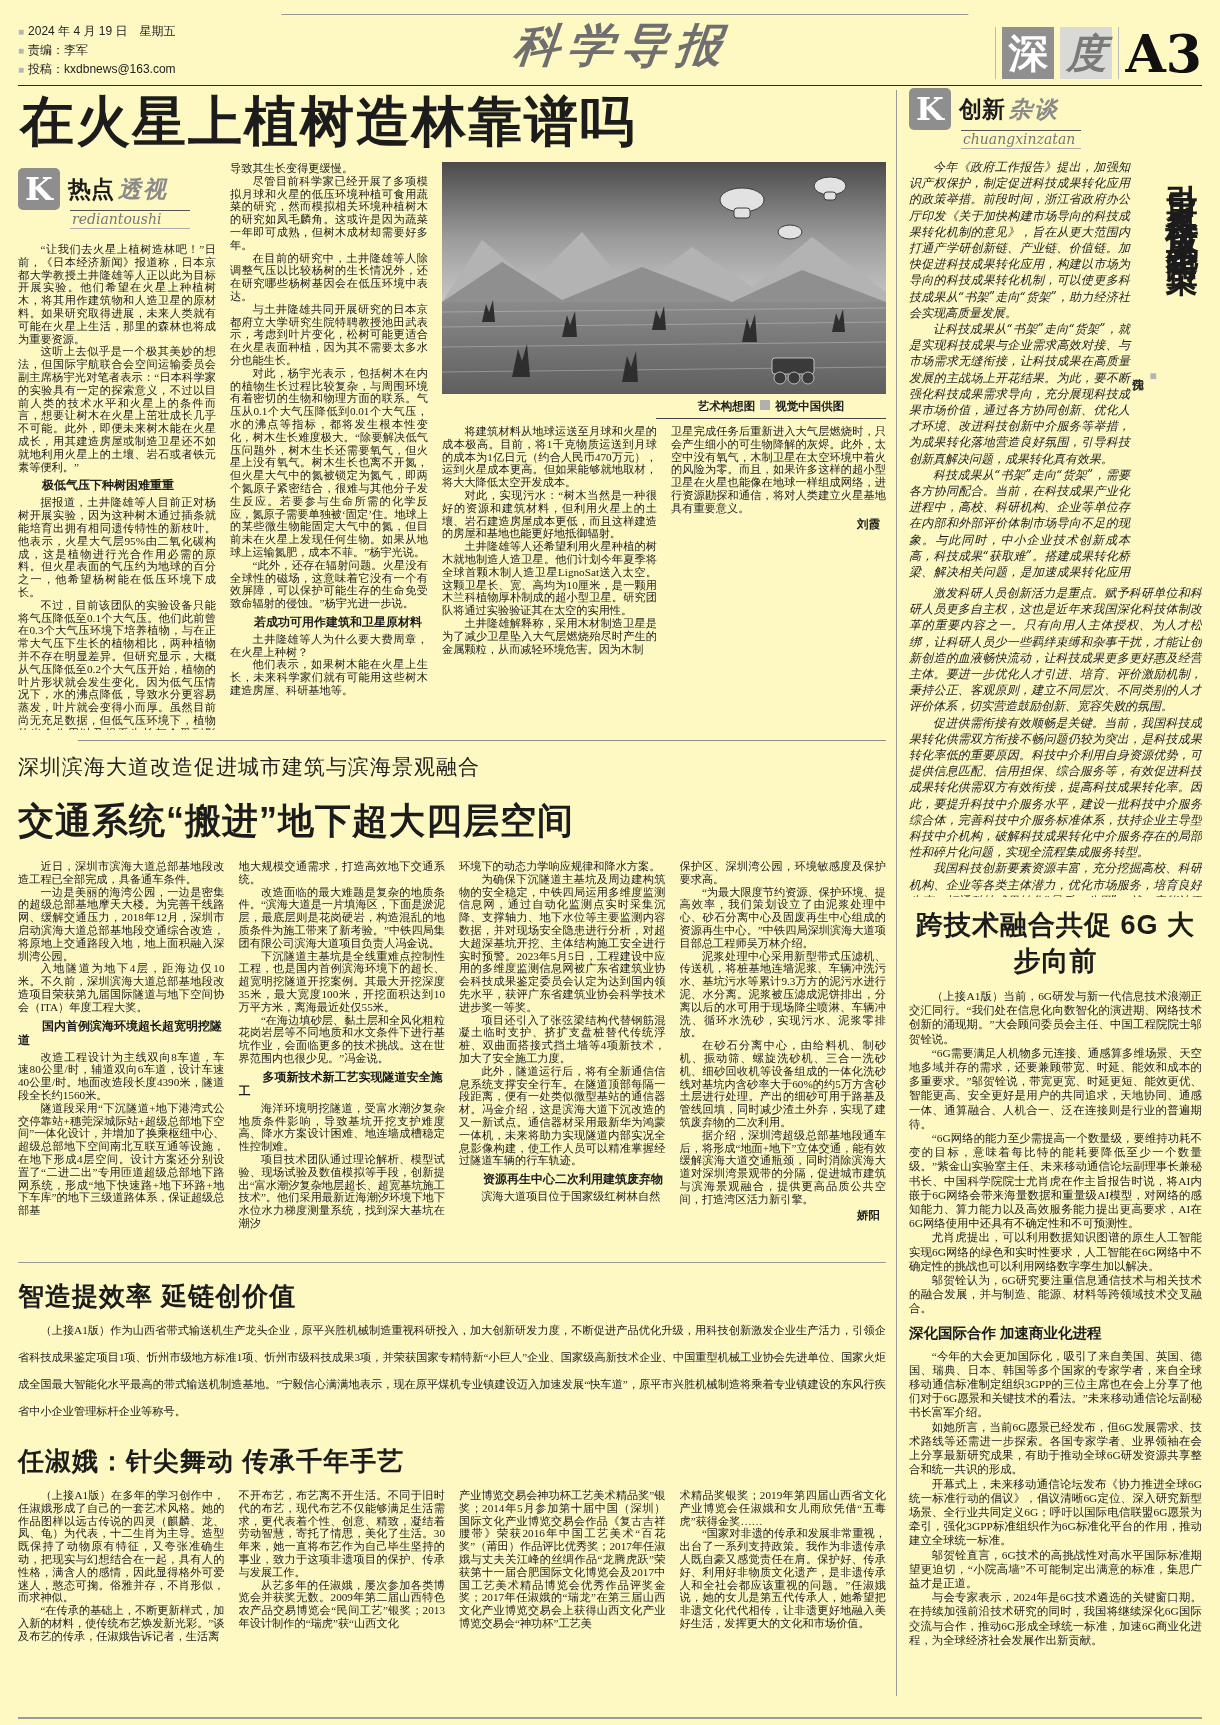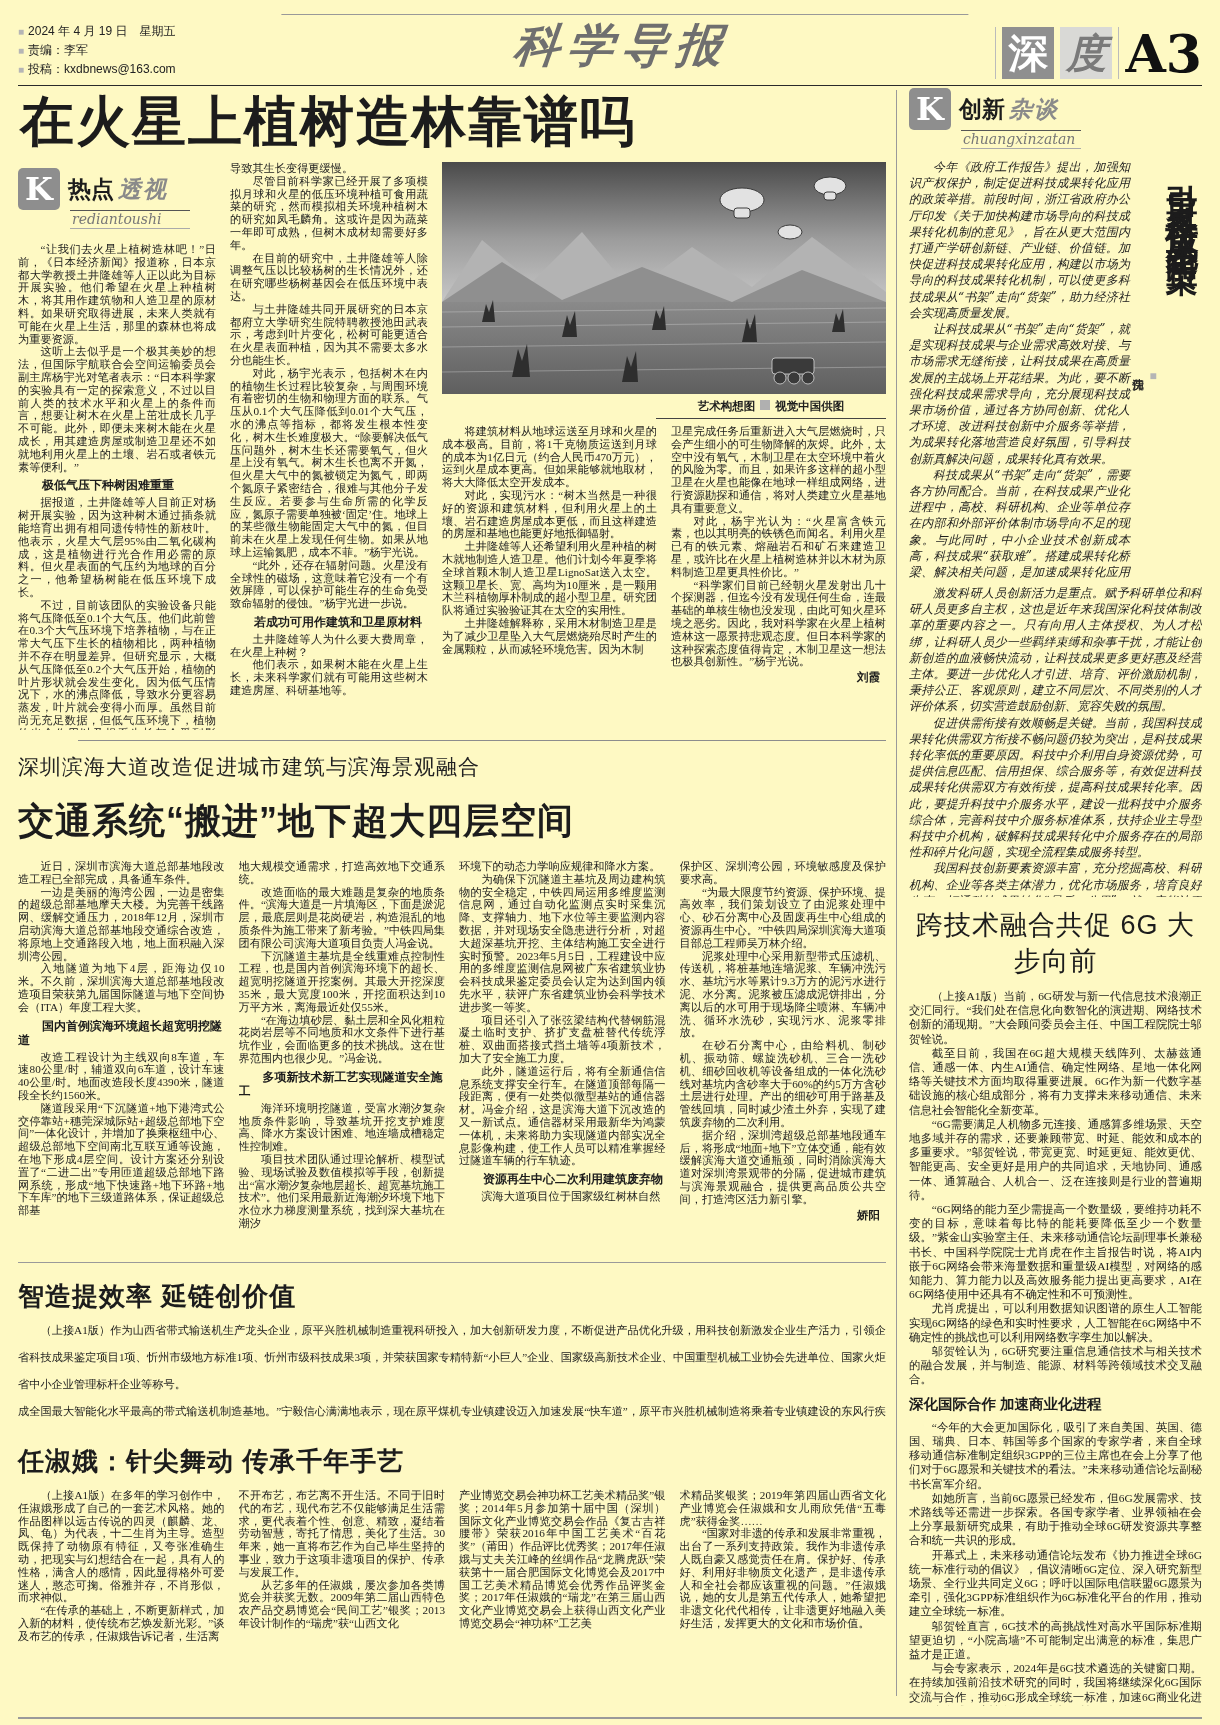--- a/index.html
+++ b/index.html
@@ -70,21 +70,21 @@
   .sb-narrow { flex:1; overflow:hidden; padding-right:8px; }
   .vt-wrap { width:64px; display:flex; flex-direction:row; justify-content:flex-end; }
   .vtitle { writing-mode:vertical-rl; font-family:"Liberation Sans",sans-serif; font-weight:bold;
             font-size:33px; letter-spacing:7px; line-height:40px; }
   .vbyline { writing-mode:vertical-rl; font-family:"Liberation Sans",sans-serif; font-size:12px; color:#222;
              margin:210px 2px 0 0; }
   .vbyline::before { content:"■"; color:#b5b5b5; display:block; margin-bottom:4px; }
   .sb-wide { margin-top:6px; height:312px; overflow:hidden; }
   
   .g6 { margin-top:10px; }
-  .g6-hl { font-family:"Liberation Sans",sans-serif; font-weight:normal; font-size:27px; text-align:center;
+  .g6-hl { font-family:"Liberation Sans",sans-serif; font-weight:bold; font-size:27px; text-align:center;
            letter-spacing:1px; margin:6px 0 10px 0; }
   .g6 .p { font-size:11.4px; line-height:14.2px; }
   .g6-sub { font-family:"Liberation Sans",sans-serif; font-weight:bold; font-size:14.5px; margin:8px 0 6px 0; }
   .bottom-rule { position:absolute; left:18px; right:18px; bottom:6px; height:2px; background:#9a9a9a; }
 </style>
 </head>
 <body>
 
 <div class="page">
 
@@ -203,24 +203,20 @@
               <div class="ncol">
                 <div>
                     <p class="p">将建筑材料从地球运送至月球和火星的成本极高。目前，将1千克物质运送到月球的成本为1亿日元（约合人民币470万元），运到火星成本更高。但如果能够就地取材，将大大降低太空开发成本。</p>
                     <p class="p">对此，实现污水：“树木当然是一种很好的资源和建筑材料，但利用火星上的土壤、岩石建造房屋成本更低，而且这样建造的房屋和基地也能更好地抵御辐射。</p>
                     <p class="p">土井隆雄等人还希望利用火星种植的树木就地制造人造卫星。他们计划今年夏季将全球首颗木制人造卫星LignoSat送入太空。这颗卫星长、宽、高均为10厘米，是一颗用木兰科植物厚朴制成的超小型卫星。研究团队将通过实验验证其在太空的实用性。</p>
                     <p class="p">土井隆雄解释称，采用木材制造卫星是为了减少卫星坠入大气层燃烧殆尽时产生的金属颗粒，从而减轻环境危害。因为木制</p>
                   </div>
               </div>
               <div class="ncol">
                 <p class="p cont">卫星完成任务后重新进入大气层燃烧时，只会产生细小的可生物降解的灰烬。此外，太空中没有氧气，木制卫星在太空环境中着火的风险为零。而且，如果许多这样的超小型卫星在火星也能像在地球一样组成网络，进行资源勘探和通信，将对人类建立火星基地具有重要意义。</p>
-                <div>
-                    <p class="p">对此，杨宇光认为：“火星富含铁元素，也以其明亮的铁锈色而闻名。利用火星已有的铁元素、熔融岩石和矿石来建造卫星，或许比在火星上植树造林并以木材为原料制造卫星更具性价比。”</p>
-                    <p class="p">“科学家们目前已经朝火星发射出几十个探测器，但迄今没有发现任何生命，连最基础的单核生物也没发现，由此可知火星环境之恶劣。因此，我对科学家在火星上植树造林这一愿景持悲观态度。但日本科学家的这种探索态度值得肯定，木制卫星这一想法也极具创新性。”杨宇光说。</p>
-                  </div>
                 <div class="byline-r">刘霞</div>
               </div>
             </div>
           </div>
         </div>
       </section>
 
       <div class="hrule"></div>
 
       <section>
@@ -284,27 +280,27 @@
         <div class="sec-body smart-body">
           <div class="ncol">
             <div>
                 <p class="p">（上接A1版）作为山西省带式输送机生产龙头企业，原平兴胜机械制造重视科研投入，加大创新研发力度，不断促进产品优化升级，用科技创新激发企业生产活力，引领企业更好发展。目前，该公司拥有发明专利50项，完成省级科研项目5项，获得山西</p>
               </div>
           </div>
           <div class="ncol">
             <p class="p cont">省科技成果鉴定项目1项、忻州市级地方标准1项、忻州市级科技成果3项，并荣获国家专精特新“小巨人”企业、国家级高新技术企业、中国重型机械工业协会先进单位、国家火炬中心原平煤机特色产业基地骨干企业、山西省带式输送机生产龙头企业、山西</p>
           </div>
           <div class="ncol">
+            <p class="p cont">成全国最大智能化水平最高的带式输送机制造基地。”宁毅信心满满地表示，现在原平煤机专业镇建设迈入加速发展“快车道”，原平市兴胜机械制造将乘着专业镇建设的东风行疾步稳、勇毅前行，在提升生产效率和管理服务水平的同时，努力走好高质量发展新路子。</p>
+          </div>
+          <div class="ncol">
             <p class="p cont">省中小企业管理标杆企业等称号。</p>
             <div>
                 <p class="p">奋楫扬帆再出发，笃行不怠启新程。“我们凭借创新的产品理念与优越的品质，在国内和国际舞台上走出了一条属于自己的产品之路。下一步，我们企业会进行数字化转型，坚持专精特新方向，努力打造单项冠军企业，把公司打造</p>
               </div>
-          </div>
-          <div class="ncol">
-            <p class="p cont">成全国最大智能化水平最高的带式输送机制造基地。”宁毅信心满满地表示，现在原平煤机专业镇建设迈入加速发展“快车道”，原平市兴胜机械制造将乘着专业镇建设的东风行疾步稳、勇毅前行，在提升生产效率和管理服务水平的同时，努力走好高质量发展新路子。</p>
           </div>
         </div>
       </section>
 
       <section class="ren-gap">
         <h3 class="sec-hl">任淑娥：针尖舞动  传承千年手艺</h3>
         <div class="sec-body ren-body">
           <div class="ncol">
             <div>
                 <p class="p">（上接A1版）在多年的学习创作中，任淑娥形成了自己的一套艺术风格。她的作品图样以远古传说的四灵（麒麟、龙、凤、龟）为代表，十二生肖为主导。造型既保持了动物原有特征，又夸张准确生动，把现实与幻想结合在一起，具有人的性格，满含人的感情，因此显得格外可爱迷人，憨态可掬。俗雅并存，不肖形似，而求神似。</p>
@@ -364,21 +360,20 @@
               <p class="p">促进供需衔接有效顺畅是关键。当前，我国科技成果转化供需双方衔接不畅问题仍较为突出，是科技成果转化率低的重要原因。科技中介利用自身资源优势，可提供信息匹配、信用担保、综合服务等，有效促进科技成果转化供需双方有效衔接，提高科技成果转化率。因此，要提升科技中介服务水平，建设一批科技中介服务综合体，完善科技中介服务标准体系，扶持企业主导型科技中介机构，破解科技成果转化中介服务存在的局部性和碎片化问题，实现全流程集成服务转型。</p>
               <p class="p">我国科技创新要素资源丰富，充分挖掘高校、科研机构、企业等各类主体潜力，优化市场服务，培育良好生态，打通科技成果转化“最后一公里”，就一定能让更多科技成果走下“书架”迈上“货架”，为经济社会发展注入不竭动力。</p>
             </div>
         </div>
       </section>
 
       <section class="g6">
         <h2 class="g6-hl">跨技术融合共促 6G 大步向前</h2>
         <div>
             <p class="p">（上接A1版）当前，6G研发与新一代信息技术浪潮正交汇同行。“我们处在信息化向数智化的演进期、网络技术创新的涌现期。”大会顾问委员会主任、中国工程院院士邬贺铨说。</p>
-            <p class="p">截至目前，我国在6G超大规模天线阵列、太赫兹通信、通感一体、内生AI通信、确定性网络、星地一体化网络等关键技术方面均取得重要进展。6G作为新一代数字基础设施的核心组成部分，将有力支撑未来移动通信、未来信息社会智能化全新变革。</p>
             <p class="p">“6G需要满足人机物多元连接、通感算多维场景、天空地多域并存的需求，还要兼顾带宽、时延、能效和成本的多重要求。”邬贺铨说，带宽更宽、时延更短、能效更优、智能更高、安全更好是用户的共同追求，天地协同、通感一体、通算融合、人机合一、泛在连接则是行业的普遍期待。</p>
             <p class="p">“6G网络的能力至少需提高一个数量级，要维持功耗不变的目标，意味着每比特的能耗要降低至少一个数量级。”紫金山实验室主任、未来移动通信论坛副理事长兼秘书长、中国科学院院士尤肖虎在作主旨报告时说，将AI内嵌于6G网络会带来海量数据和重量级AI模型，对网络的感知能力、算力能力以及高效服务能力提出更高要求，AI在6G网络使用中还具有不确定性和不可预测性。</p>
             <p class="p">尤肖虎提出，可以利用数据知识图谱的原生人工智能实现6G网络的绿色和实时性要求，人工智能在6G网络中不确定性的挑战也可以利用网络数字孪生加以解决。</p>
             <p class="p">邬贺铨认为，6G研究要注重信息通信技术与相关技术的融合发展，并与制造、能源、材料等跨领域技术交叉融合。</p>
           </div>
         <h4 class="g6-sub">深化国际合作 加速商业化进程</h4>
         <div>
             <p class="p">“今年的大会更加国际化，吸引了来自美国、英国、德国、瑞典、日本、韩国等多个国家的专家学者，来自全球移动通信标准制定组织3GPP的三位主席也在会上分享了他们对于6G愿景和关键技术的看法。”未来移动通信论坛副秘书长富军介绍。</p>
             <p class="p">如她所言，当前6G愿景已经发布，但6G发展需求、技术路线等还需进一步探索。各国专家学者、业界领袖在会上分享最新研究成果，有助于推动全球6G研发资源共享整合和统一共识的形成。</p>
             <p class="p">开幕式上，未来移动通信论坛发布《协力推进全球6G统一标准行动的倡议》，倡议清晰6G定位、深入研究新型场景、全行业共同定义6G；呼吁以国际电信联盟6G愿景为牵引，强化3GPP标准组织作为6G标准化平台的作用，推动建立全球统一标准。</p>

